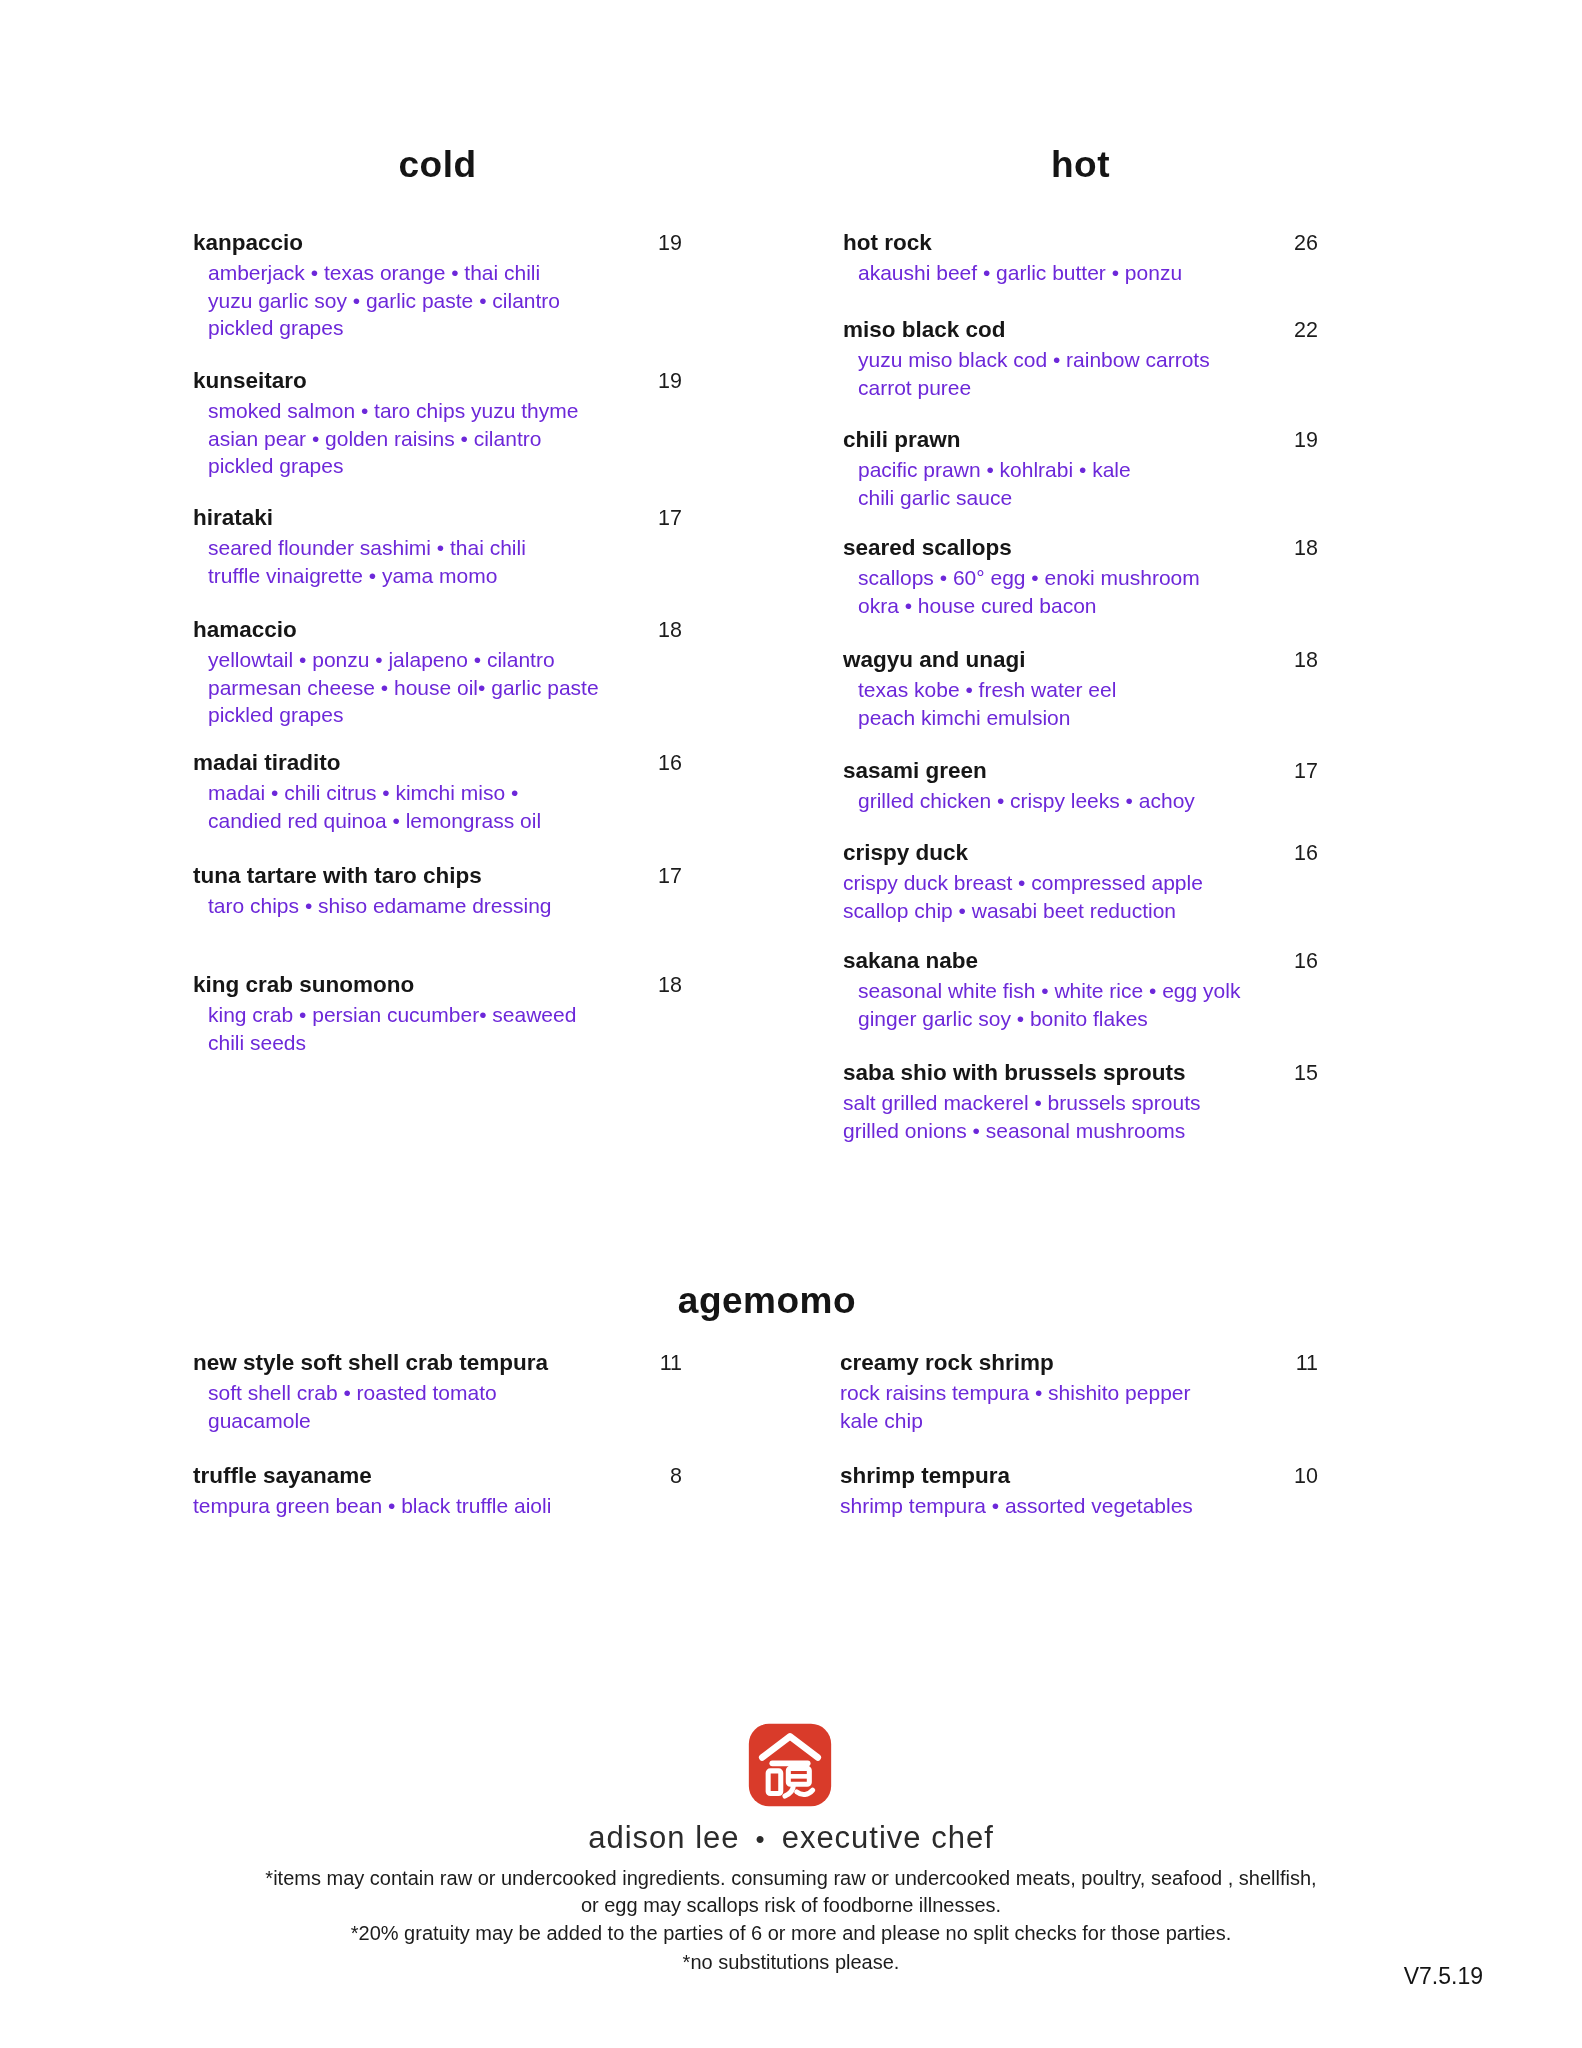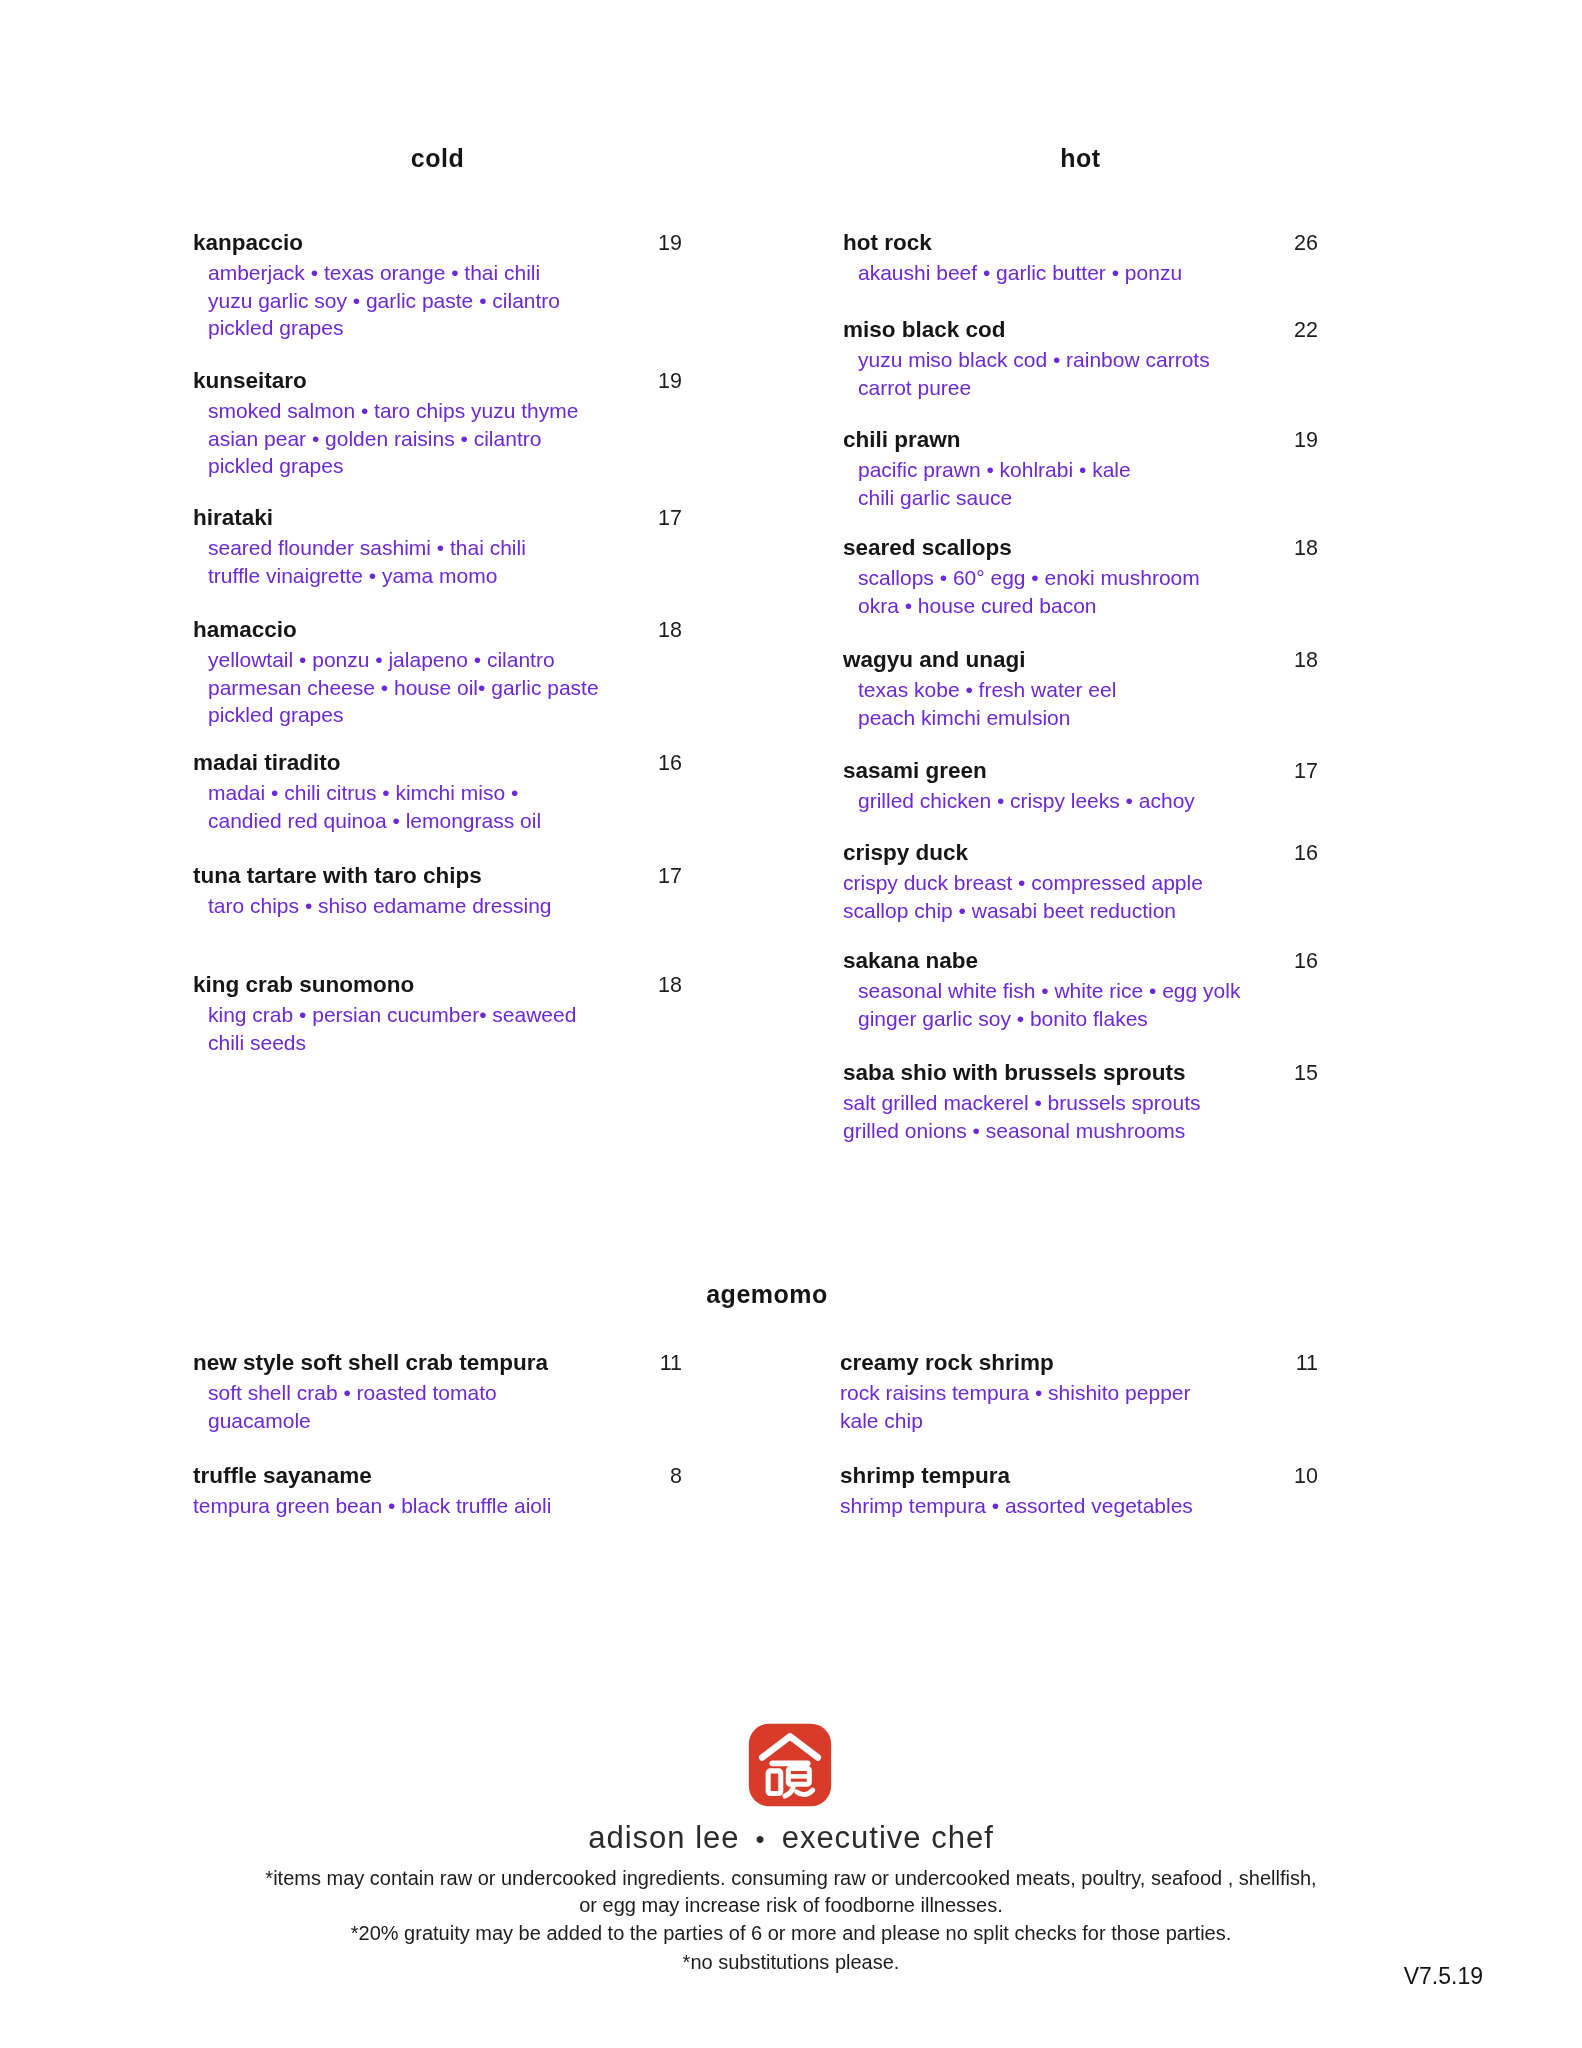--- a/index.html
+++ b/index.html
@@ -1,21 +1,21 @@
 <!DOCTYPE html>
 <html><head>
 <meta charset="utf-8">
 <style>
   html,body{margin:0;padding:0;}
   body{
     width:1582px;height:2048px;position:relative;background:#ffffff;
     font-family:"Liberation Sans", sans-serif;color:#1c1c1c;overflow:hidden;
   }
   .heading{
-    position:absolute;font-size:25px;font-weight:700;text-align:center;
+    position:absolute;font-size:37px;font-weight:700;text-align:center;
     letter-spacing:.5px;color:#151515;
   }
   .item{position:absolute;font-size:21px;line-height:27.5px;}
   .item .row{display:flex;justify-content:space-between;align-items:baseline;line-height:31px;}
   .item .nm{font-size:22.5px;font-weight:600;color:#161616;}
   .item .pr{font-size:21.5px;font-weight:400;color:#1c1c1c;}
   .item .desc{padding-left:15px;color:#6d28d9;}
   .item.noind .desc{padding-left:0;}
   .col-cold{left:193px;width:489px;}
   .col-hot{left:843px;width:475px;}
@@ -226,17 +226,17 @@
     <path d="M54 74 C54 80 50 84 44 87" fill="none" stroke="#ffffff" stroke-width="6" stroke-linecap="round"></path>
     <path d="M58 82 C64 87 72 86 77 80" fill="none" stroke="#ffffff" stroke-width="6" stroke-linecap="round"></path>
   </svg>
 </div>
 
 <div class="chef">
   <span>adison lee</span><span class="sep">•</span><span>executive chef</span>
 </div>
 
 <div class="disc" style="top:1867px">*items may contain raw or undercooked ingredients.  consuming raw or undercooked meats, poultry, seafood , shellfish,</div>
-<div class="disc" style="top:1894px">or egg may increase risk of foodborne illnesses.</div>
+<div class="disc" style="top:1894px">or egg may scallops risk of foodborne illnesses.</div>
 <div class="disc" style="top:1922px">*20% gratuity may be added to the parties of 6 or more and please no split checks for those parties.</div>
 <div class="disc" style="top:1951px">*no substitutions please.</div>
 
 <div class="ver">V7.5.19</div>
 
 </body></html>

